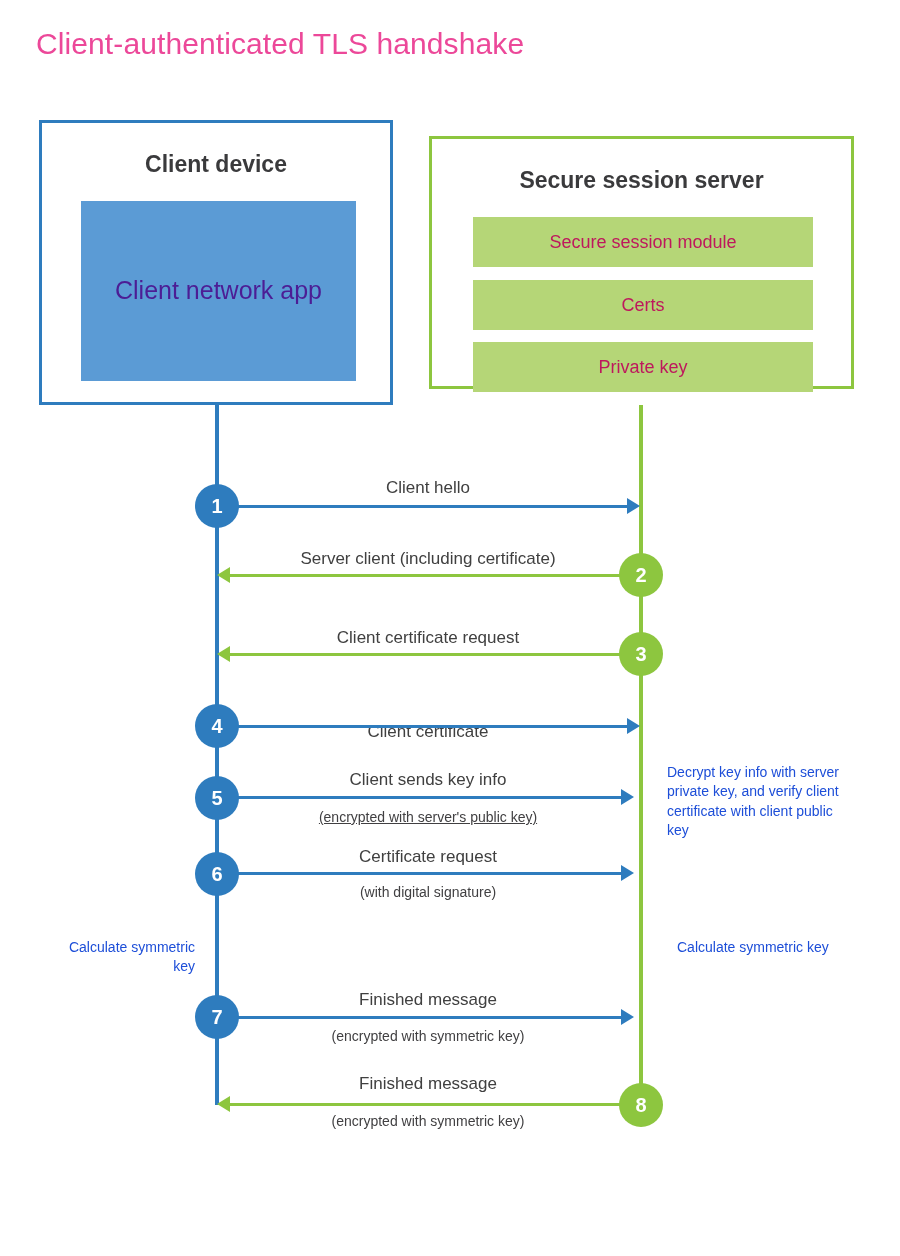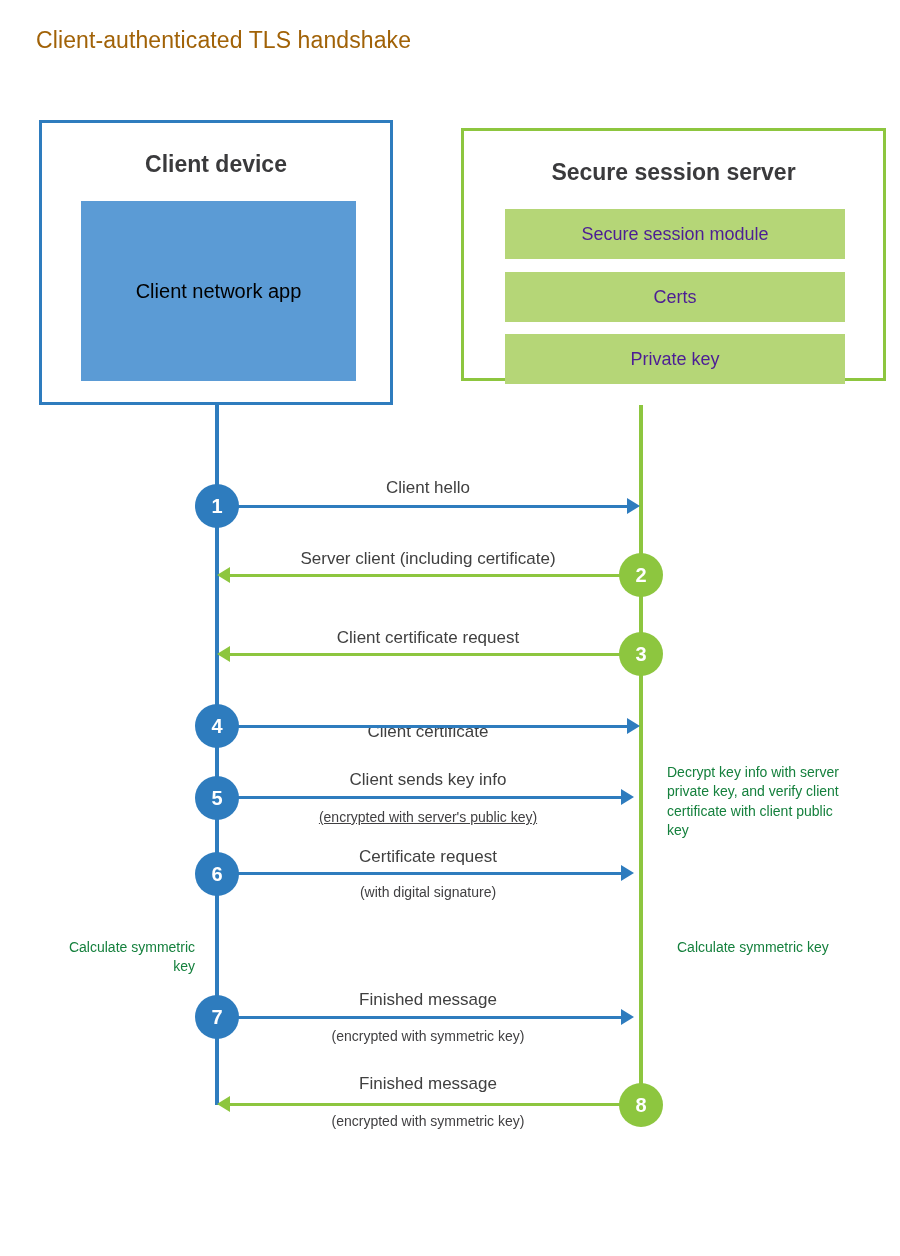--- a/index.html
+++ b/index.html
@@ -17,84 +17,83 @@
     height: 1256px;
     background: #ffffff;
     overflow: hidden;
   }
 
   
   #diagram-title {
     position: absolute;
     left: 36px;
     top: 27px;
-    font-size: 23px;
+    font-size: 30px;
     font-weight: 400;
-    color: #a16207;
+    color: #ec4899;
     letter-spacing: 0.1px;
     white-space: nowrap;
   }
 
   
   .actor-box {
     position: absolute;
     background: #ffffff;
     box-sizing: border-box;
   }
   #client-box {
     left: 39px;
     top: 120px;
     width: 354px;
     height: 285px;
     border: 3px solid #2e7cbe;
   }
   #server-box {
     left: 429px;
-    top: 128px;
+    top: 136px;
     width: 425px;
     height: 253px;
     border: 3px solid #8dc63f;
-    margin-left: 32px;
   }
   .actor-title {
     position: absolute;
     left: 0;
     right: 0;
     top: 28px;
     text-align: center;
     font-size: 23px;
     font-weight: bold;
     color: #3a3a3c;
   }
 
   
   #client-app {
     position: absolute;
     left: 39px;
     top: 78px;
     width: 275px;
     height: 180px;
     background: #5b9bd5;
-    color: #000000;
-    font-size: 20px;
+    color: #4c1d95;
+    font-size: 25px;
     display: flex;
     align-items: center;
     justify-content: center;
     text-align: center;
     line-height: 1.35;
   }
 
   
   .server-bar {
     position: absolute;
     left: 41px;
     width: 340px;
     height: 50px;
     background: #b5d677;
-    color: #4c1d95;
+    color: #be185d;
     font-size: 18px;
     display: flex;
     align-items: center;
     justify-content: center;
     text-align: center;
   }
   #server-bar-0 { top: 78px; }
   #server-bar-1 { top: 141px; }
   #server-bar-2 { top: 203px; }
 
@@ -173,21 +172,21 @@
     font-size: 14px;
     color: #414042;
     white-space: nowrap;
     z-index: 2;
   }
 
   
   .side-note {
     position: absolute;
     font-size: 14px;
-    color: #15803d;
+    color: #1d4ed8;
     line-height: 1.38;
   }
   #note-server-decrypt {
     left: 667px;
     top: 763px;
     width: 190px;
     text-align: left;
   }
   #note-client-calc {
     left: 60px;

